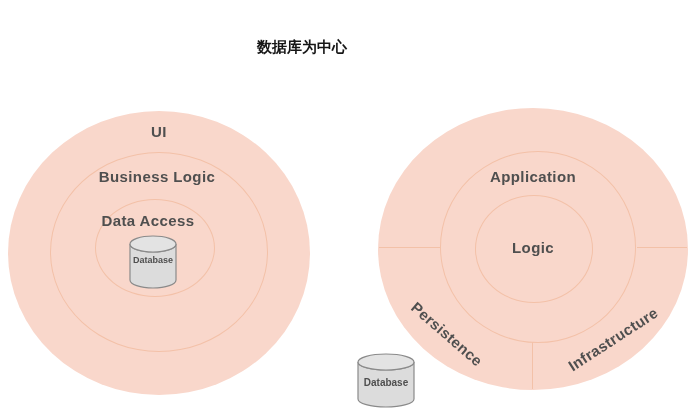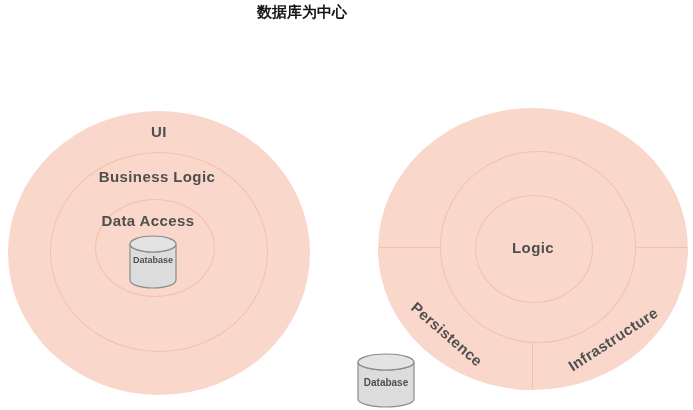--- a/index.html
+++ b/index.html
@@ -15,21 +15,21 @@
   }
   html,body{margin:0;padding:0;background:var(--page-bg);}
   .stage{
     position:relative;width:693px;height:410px;overflow:hidden;
     background:var(--page-bg);
     font-family:"Liberation Sans","DejaVu Sans",sans-serif;
   }
   .abs{position:absolute;white-space:nowrap;}
   .cjk{
     font-size:15px;font-weight:600;color:var(--cjk-black);
-    transform:translateX(-50%);line-height:1;
+    transform:translateX(-50%);line-height:1;margin-top:35px;
   }
   .title{
     font-size:26px;font-weight:400;color:var(--title-gray);
     letter-spacing:0.5px;transform:translateX(-50%);line-height:1.1;
   }
   .ellipse{position:absolute;border-radius:50%;box-sizing:border-box;}
   .ellipse.fill{background:var(--circle-fill);}
   .ellipse.line{border:1px solid var(--ring-line);background:transparent;}
   .divider{position:absolute;background:var(--ring-line);}
   .ring-label{
@@ -71,20 +71,21 @@
   </svg>
 
   <div class="ellipse fill" style="left:378px;top:108px;width:310px;height:282px;"></div>
   <div class="ellipse line" style="left:440px;top:151px;width:196px;height:192px;"></div>
   <div class="ellipse line" style="left:475px;top:195px;width:118px;height:108px;"></div>
 
   <div class="divider" style="left:379px;top:247px;width:62px;height:1px;"></div>
   <div class="divider" style="left:637px;top:247px;width:50px;height:1px;"></div>
   <div class="divider" style="left:532px;top:342px;width:1px;height:47px;"></div>
 
+  <div class="ring-label" style="left:533px;top:176px;">Application</div>
   <div class="ring-label" style="left:533px;top:247px;">Logic</div>
 
   <div class="ring-label rot40" style="left:447px;top:334px;">Persistence</div>
   <div class="ring-label rotm33" style="left:613px;top:339px;">Infrastructure</div>
 
   <svg class="cyl" style="left:357px;top:353px;" width="58" height="55" viewBox="0 0 58 55">
     <path class="cyl-body" d="M1 9 L1 46 A28 8 0 0 0 57 46 L57 9 A28 8 0 0 1 1 9 Z"></path>
     <ellipse class="cyl-top" cx="29" cy="9" rx="28" ry="8"></ellipse>
     <text class="cyl-label big" x="29" y="33" text-anchor="middle">Database</text>
   </svg>

